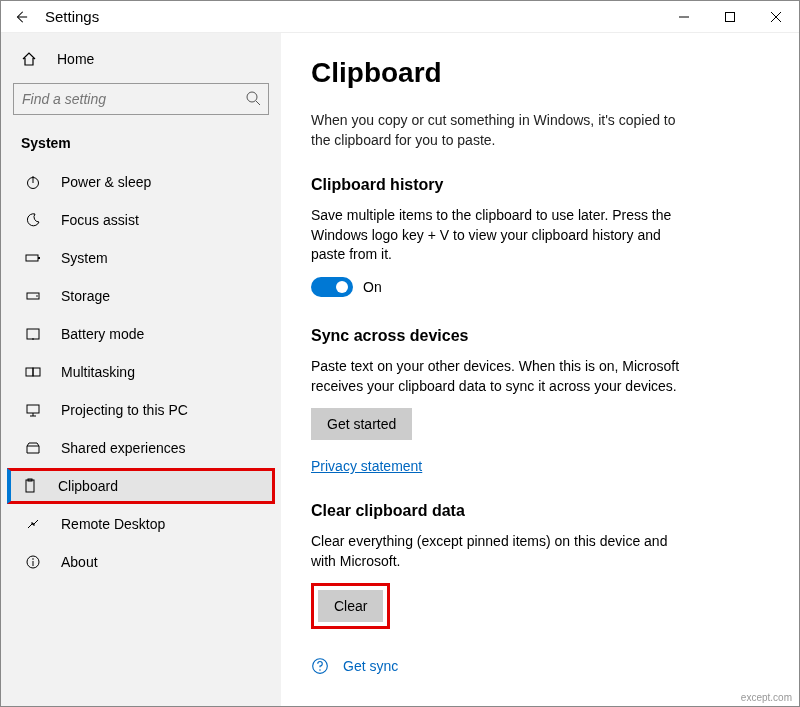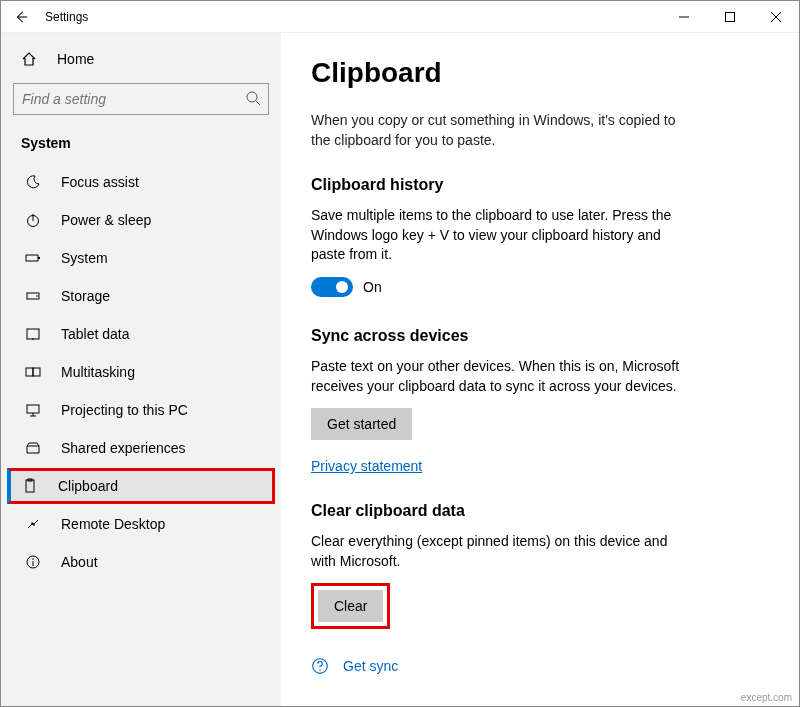--- a/index.html
+++ b/index.html
@@ -1,19 +1,19 @@
 <!DOCTYPE html>
 <html><head>
 <meta charset="utf-8">
 <style>
 * { box-sizing: border-box; margin: 0; padding: 0; }
 body { font-family: "Segoe UI", Arial, sans-serif; font-size: 14px; color: #000; background: #fff; width: 800px; height: 707px; overflow: hidden; border: 1px solid #888; }
 .titlebar { height: 32px; display: flex; align-items: center; padding-left: 10px; background: #fff; border-bottom: 1px solid #eee; }
 .titlebar .back { width: 20px; display: inline-flex; justify-content: center; }
-.titlebar .title { margin-left: 14px; font-size: 12px; }
+.titlebar .title { margin-left: 14px; font-size: 15px; }
 .win-controls { margin-left: auto; display: flex; }
 .win-controls div { width: 46px; height: 32px; display: flex; align-items: center; justify-content: center; font-size: 14px; }
 .container { display: flex; height: calc(100% - 32px); }
 .sidebar { width: 280px; background: #f2f2f2; padding: 12px 6px 12px 6px; display: flex; flex-direction: column; }
 .home-row { display: flex; align-items: center; padding: 6px 14px; margin-bottom: 10px; }
 .home-row .icon { width: 18px; display: inline-flex; margin-right: 18px; }
 .search-wrap { position: relative; margin: 0 6px 16px 6px; }
 .search-box { width: 100%; height: 32px; border: 1px solid #999; background: #f2f2f2; padding: 0 28px 0 8px; font-size: 14px; font-style: italic; color: #666; }
 .search-icon { position: absolute; right: 8px; top: 7px; color: #555; }
 .cat-title { font-weight: 600; padding: 4px 14px 12px; }
@@ -87,37 +87,37 @@
             <path d="M11 11 L15 15" stroke="#555"></path>
           </svg>
       </span>
     </div>
 
     <div class="cat-title">System</div>
 
     <div class="nav-item">
       <span class="icon">
           <svg width="16" height="16" viewBox="0 0 16 16">
-            <path d="M10 2 A6 6 0 1 0 14 10 A5 5 0 0 1 10 2 Z" stroke="#000" fill="none"></path>
-          </svg>
-        </span>
-      <span>Focus assist</span>
-    </div>
-    <div class="nav-item">
-      <span class="icon">
-          <svg width="16" height="16" viewBox="0 0 16 16">
             <circle cx="8" cy="9" r="5.5" stroke="#000" fill="none"></circle>
             <path d="M8 2 V9" stroke="#000"></path>
           </svg>
         </span>
       <span>Power &amp; sleep</span>
     </div>
     <div class="nav-item">
       <span class="icon">
           <svg width="16" height="16" viewBox="0 0 16 16">
+            <path d="M10 2 A6 6 0 1 0 14 10 A5 5 0 0 1 10 2 Z" stroke="#000" fill="none"></path>
+          </svg>
+        </span>
+      <span>Focus assist</span>
+    </div>
+    <div class="nav-item">
+      <span class="icon">
+          <svg width="16" height="16" viewBox="0 0 16 16">
             <rect x="1" y="5" width="12" height="6" stroke="#000" fill="none"></rect>
             <rect x="13" y="7" width="2" height="2" fill="#000"></rect>
           </svg>
         </span>
       <span>System</span>
     </div>
     <div class="nav-item">
       <span class="icon">
           <svg width="16" height="16" viewBox="0 0 16 16">
             <rect x="2" y="5" width="12" height="6" stroke="#000" fill="none"></rect>
@@ -126,21 +126,21 @@
         </span>
       <span>Storage</span>
     </div>
     <div class="nav-item">
       <span class="icon">
           <svg width="16" height="16" viewBox="0 0 16 16">
             <rect x="2" y="3" width="12" height="10" stroke="#000" fill="none"></rect>
             <path d="M7 13 H9" stroke="#000"></path>
           </svg>
         </span>
-      <span>Tablet data</span>
+      <span>Battery mode</span>
     </div>
     <div class="nav-item">
       <span class="icon">
           <svg width="16" height="16" viewBox="0 0 16 16">
             <rect x="1" y="4" width="7" height="8" stroke="#000" fill="none"></rect>
             <rect x="8" y="4" width="7" height="8" stroke="#000" fill="none"></rect>
           </svg>
         </span>
       <span>Multitasking</span>
     </div>

